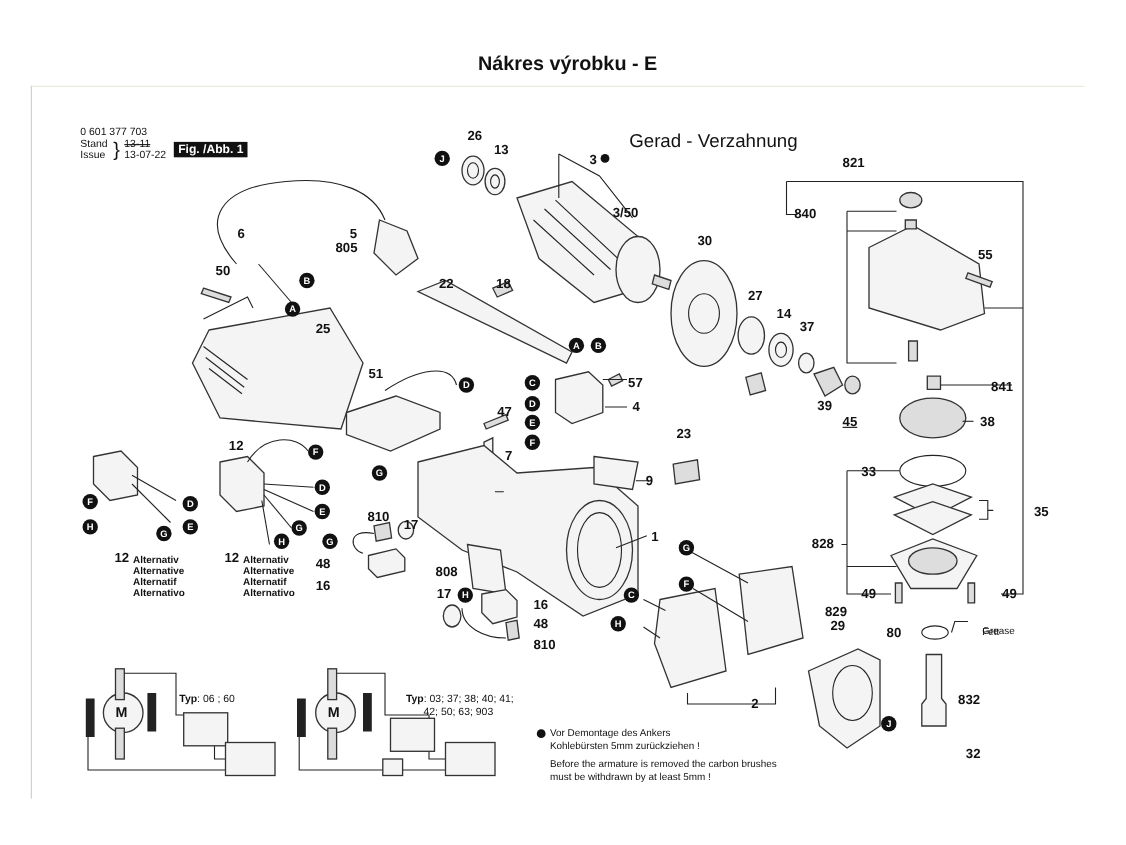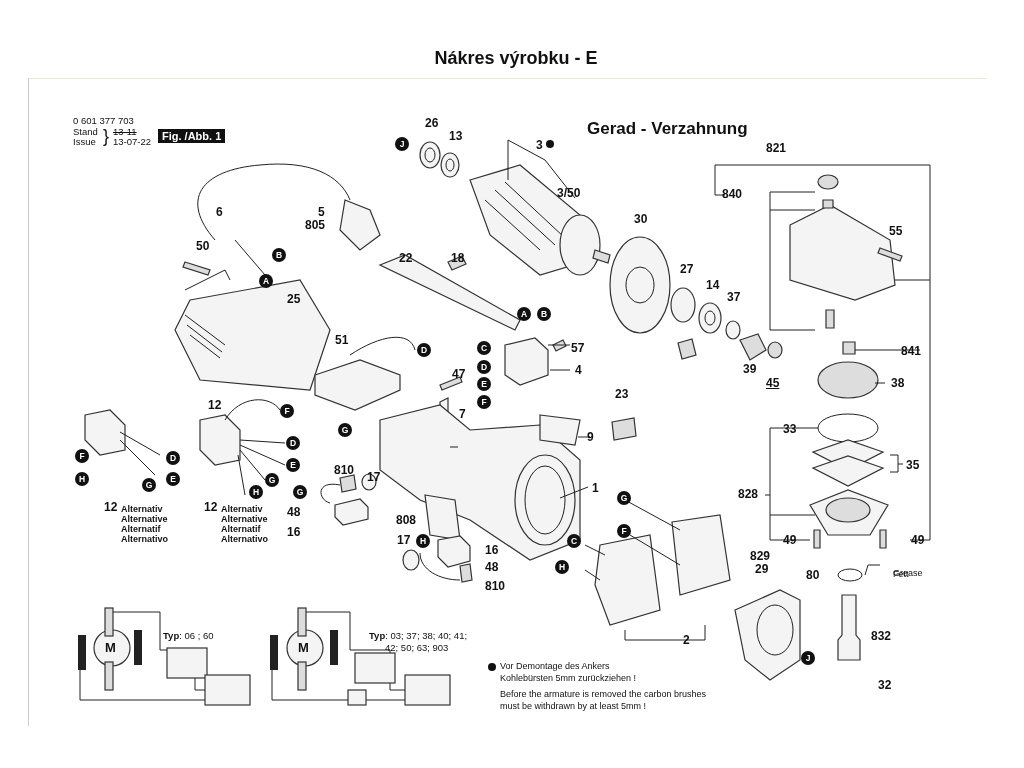--- a/index.html
+++ b/index.html
@@ -5,21 +5,21 @@
   html,body{margin:0;padding:0;background:#fff;}
   body{width:1024px;height:768px;position:relative;overflow:hidden;font-family:"Liberation Sans",sans-serif;color:#111;}
   .page-title{position:absolute;left:0;width:1232px;top:48px;text-align:center;font-size:18px;font-weight:bold;color:#111;}
   .title-rule{position:absolute;left:28px;top:78px;width:958px;height:1px;background:#e8e8d8;}
   .frame-left{position:absolute;left:28px;top:78px;width:1px;height:648px;background:#ccc;}
   .drawing{position:absolute;left:40px;top:90px;width:960px;height:640px;}
   .abs{position:absolute;white-space:nowrap;}
   .pn{font-weight:bold;font-size:12px;color:#111;}
   .meta{font-size:9.5px;line-height:10px;}
   .fig{background:#111;color:#fff;font-weight:bold;font-size:11px;padding:1px 4px;}
-  .heading{font-weight:bold;font-size:17px;margin-left:15px;}
+  .heading{font-weight:normal;font-size:17px;}
   .circ{position:absolute;width:14px;height:14px;border-radius:50%;background:#111;color:#fff;font-weight:bold;font-size:8.5px;line-height:14px;text-align:center;}
   .alt{font-weight:bold;font-size:9px;line-height:10px;}
   .note{font-size:9px;line-height:12px;}
   .typ{font-size:9.5px;line-height:12px;}
   .typ b{font-weight:bold;}
   svg{position:absolute;left:0;top:0;}
   .ln{stroke:#222;stroke-width:1;fill:none;}
   .part{stroke:#333;stroke-width:1.2;fill:#f4f4f4;}
   .partd{stroke:#333;stroke-width:1.2;fill:#ddd;}
 </style>
@@ -199,21 +199,21 @@
   <span class="abs pn" style="left:889px;top:224px;">55</span>
   <span class="abs pn" style="left:634px;top:212px;">30</span>
   <span class="abs pn" style="left:680px;top:262px;">27</span>
   <span class="abs pn" style="left:706px;top:278px;">14</span>
   <span class="abs pn" style="left:727px;top:290px;">37</span>
   <span class="abs pn" style="left:743px;top:362px;">39</span>
   <span class="abs pn" style="left:766px;top:376px;text-decoration:underline;">45</span>
   <span class="abs pn" style="left:901px;top:344px;">841</span>
   <span class="abs pn" style="left:891px;top:376px;">38</span>
   <span class="abs pn" style="left:783px;top:422px;">33</span>
-  <span class="abs pn" style="left:906px;top:458px;text-align:right;">35</span>
+  <span class="abs pn" style="left:940px;top:458px;text-align:right;">35</span>
   <span class="abs pn" style="left:738px;top:487px;">828</span>
   <span class="abs pn" style="left:783px;top:533px;">49</span>
   <span class="abs pn" style="left:911px;top:533px;">49</span>
   <span class="abs pn" style="left:806px;top:568px;">80</span>
   <span class="abs pn" style="left:750px;top:549px;">829</span>
   <span class="abs pn" style="left:755px;top:562px;">29</span>
   <span class="abs pn" style="left:871px;top:629px;">832</span>
   <span class="abs pn" style="left:878px;top:642px;margin-top:36px;">32</span>
   <span class="abs pn" style="left:216px;top:205px;">6</span>
   <span class="abs pn" style="left:318px;top:205px;">5</span>

